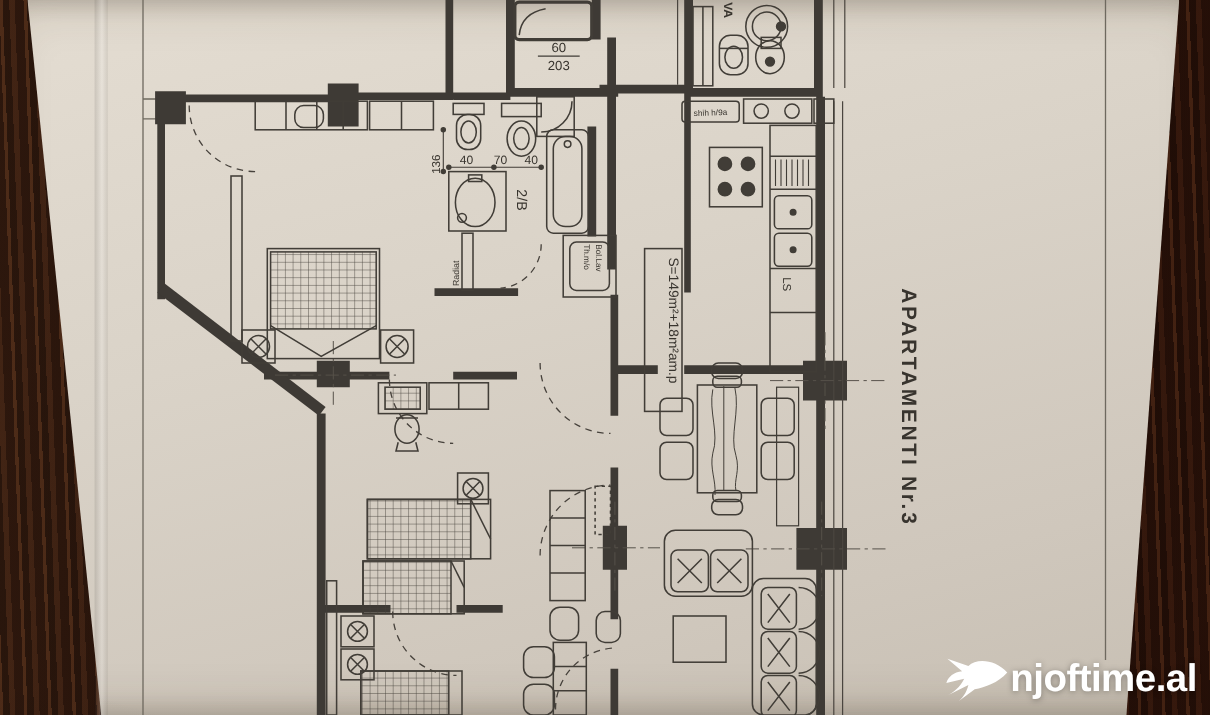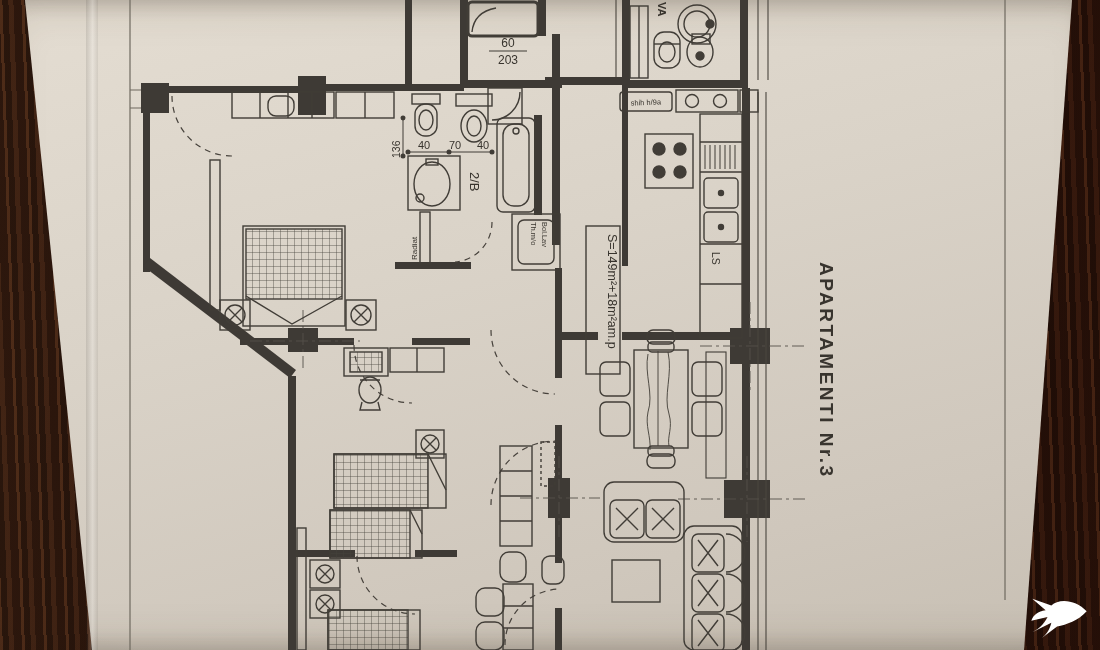--- a/index.html
+++ b/index.html
@@ -262,13 +262,14 @@
   </g>
 </svg>
 
 <div class="vignette"></div>
 
 <div class="watermark">
   <svg width="58" height="42" viewBox="0 0 60 44">
     <path fill="#ffffff" d="M59,16 C48,4 30,2 22,10 L2,3 L16,15 C8,16 3,20 1,26 L18,22
       C14,30 8,35 2,38 L22,28 C20,36 16,41 12,44 L28,32 C38,30 50,26 59,16 Z"></path>
   </svg>
+  <span>njoftime.al</span>
 </div>
 
 </body></html>

